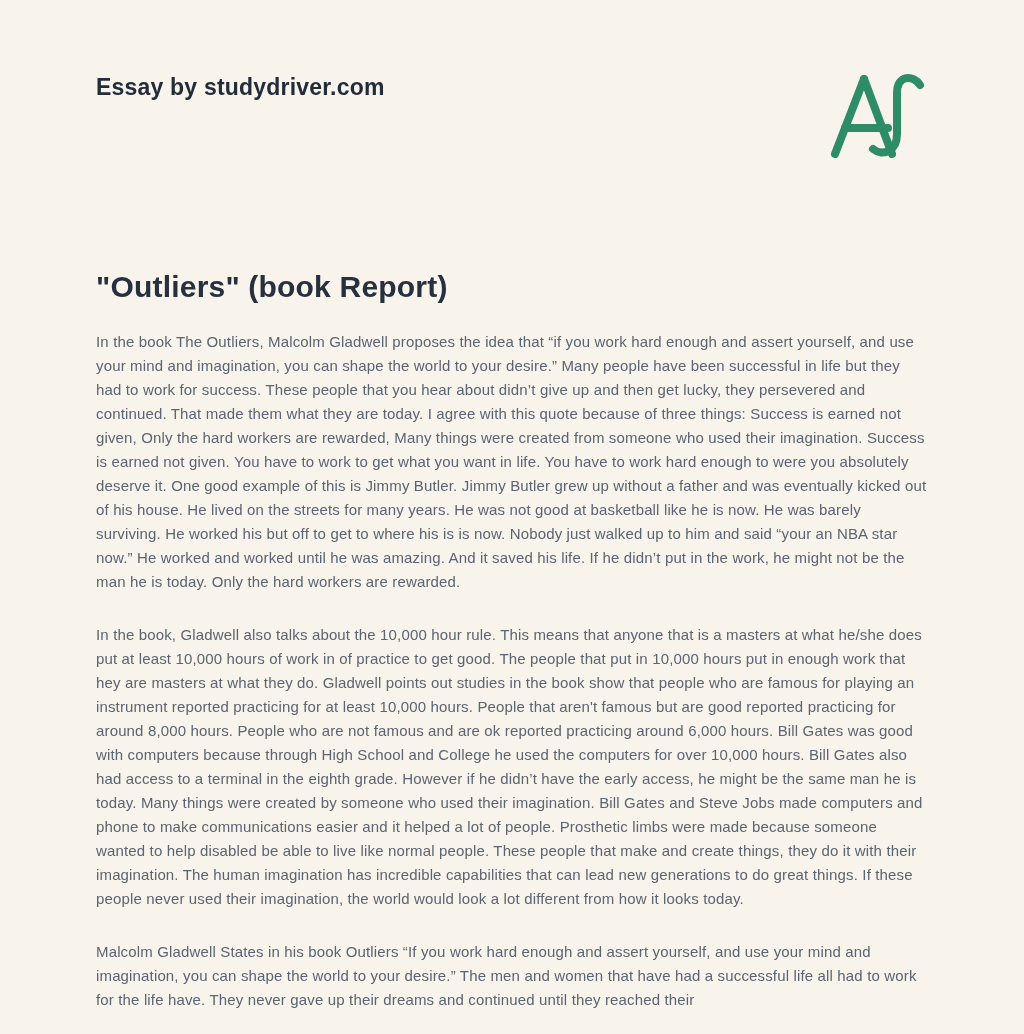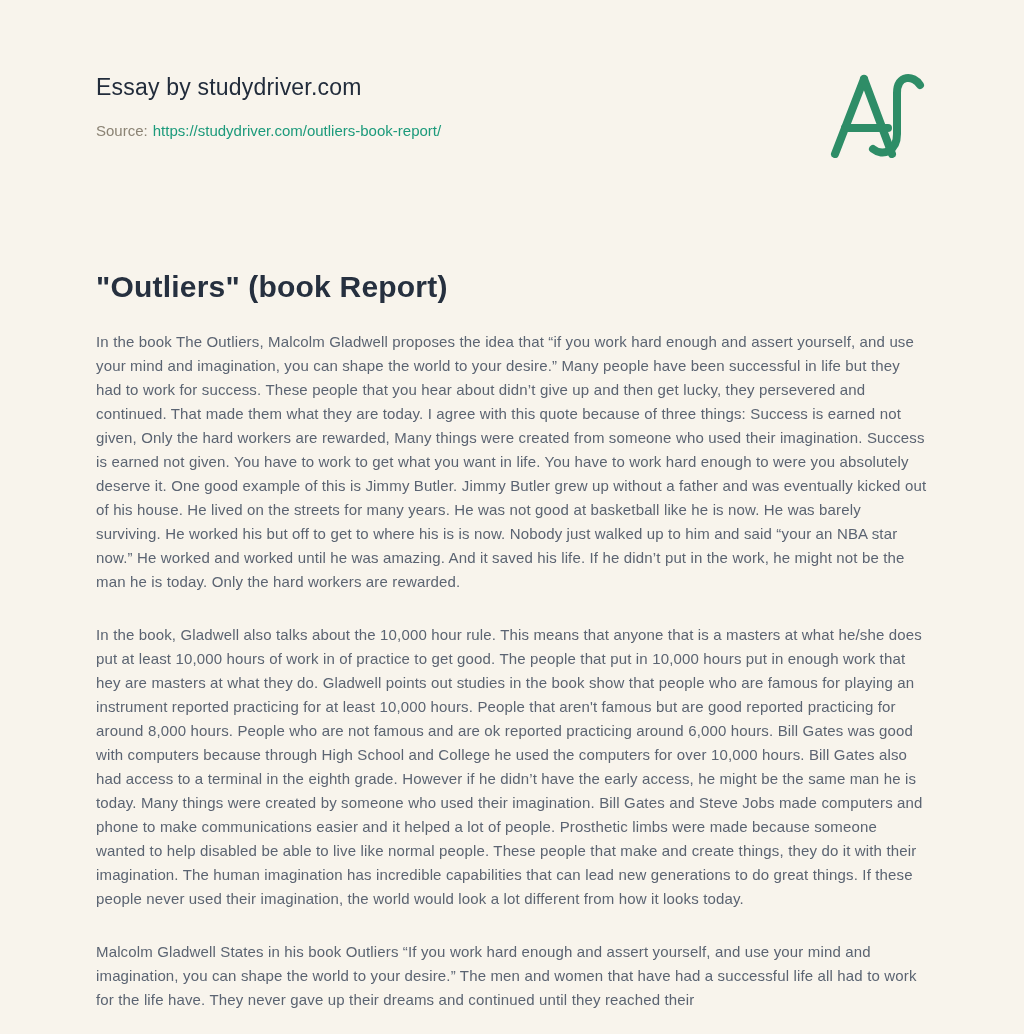--- a/index.html
+++ b/index.html
@@ -11,21 +11,21 @@
   }
   .page { padding: 0 96px; }
   .header-row {
     display: flex;
     justify-content: space-between;
     align-items: flex-start;
     padding-top: 74px;
   }
   .brand-title {
     font-size: 23px;
-    font-weight: 400;
+    font-weight: 700;
     color: #222c3b;
     letter-spacing: 0.2px;
   }
   .source-line {
     margin-top: 21px;
     font-size: 15px;
     color: #8b8374;
   }
   .source-link {
     color: #1c9a7b;
@@ -64,23 +64,20 @@
   }
 </style>
 </head>
 <body>
 
 <div class="page">
 
   <div class="header-row">
     <div class="header-text">
       <div class="brand-title">Essay by studydriver.com</div>
-      <div class="source-line">
-        <span class="source-label">Source:</span><a class="source-link" href="#">https://studydriver.com/outliers-book-report/</a>
-      </div>
     </div>
 
     <div class="logo">
       <svg width="100" height="86" viewBox="0 0 100 86" aria-hidden="true">
         <path d="M7 82 L36 7"></path>
         <path d="M36 7 L64 82"></path>
         <path d="M17 56 L60 56"></path>
         <path d="M92 13 C 86 3 69 2 69 21 L69 62 C 69 79 55 85 45 77"></path>
       </svg>
     </div>

